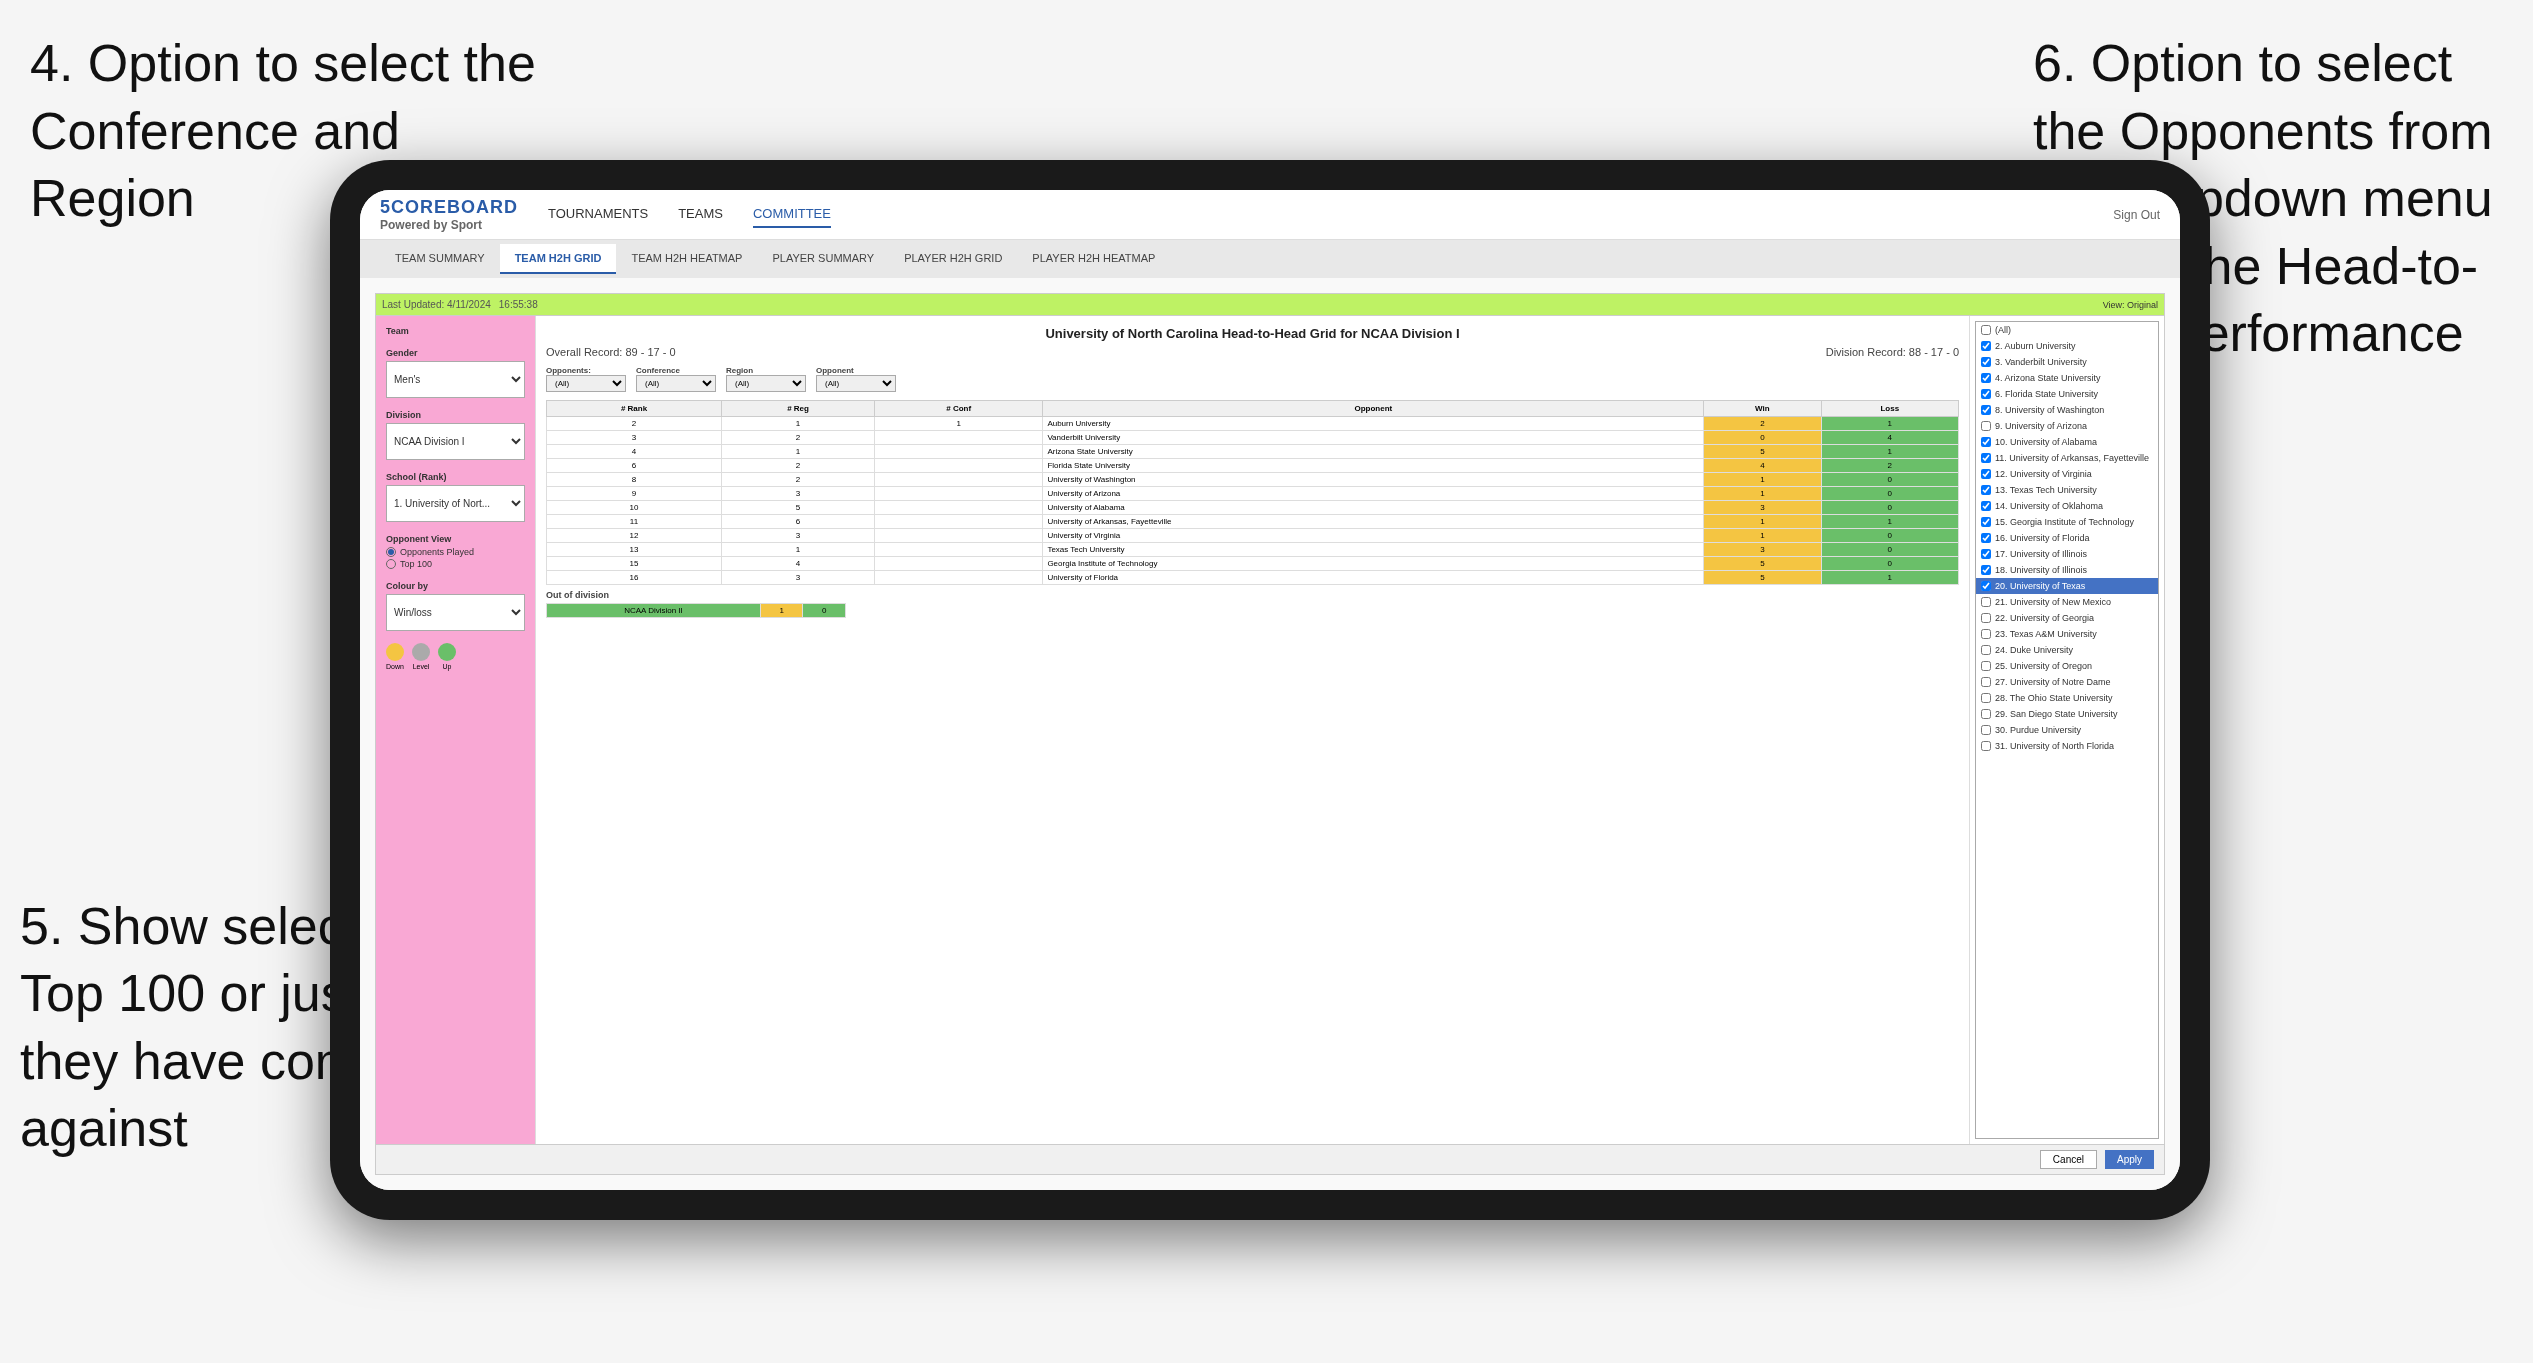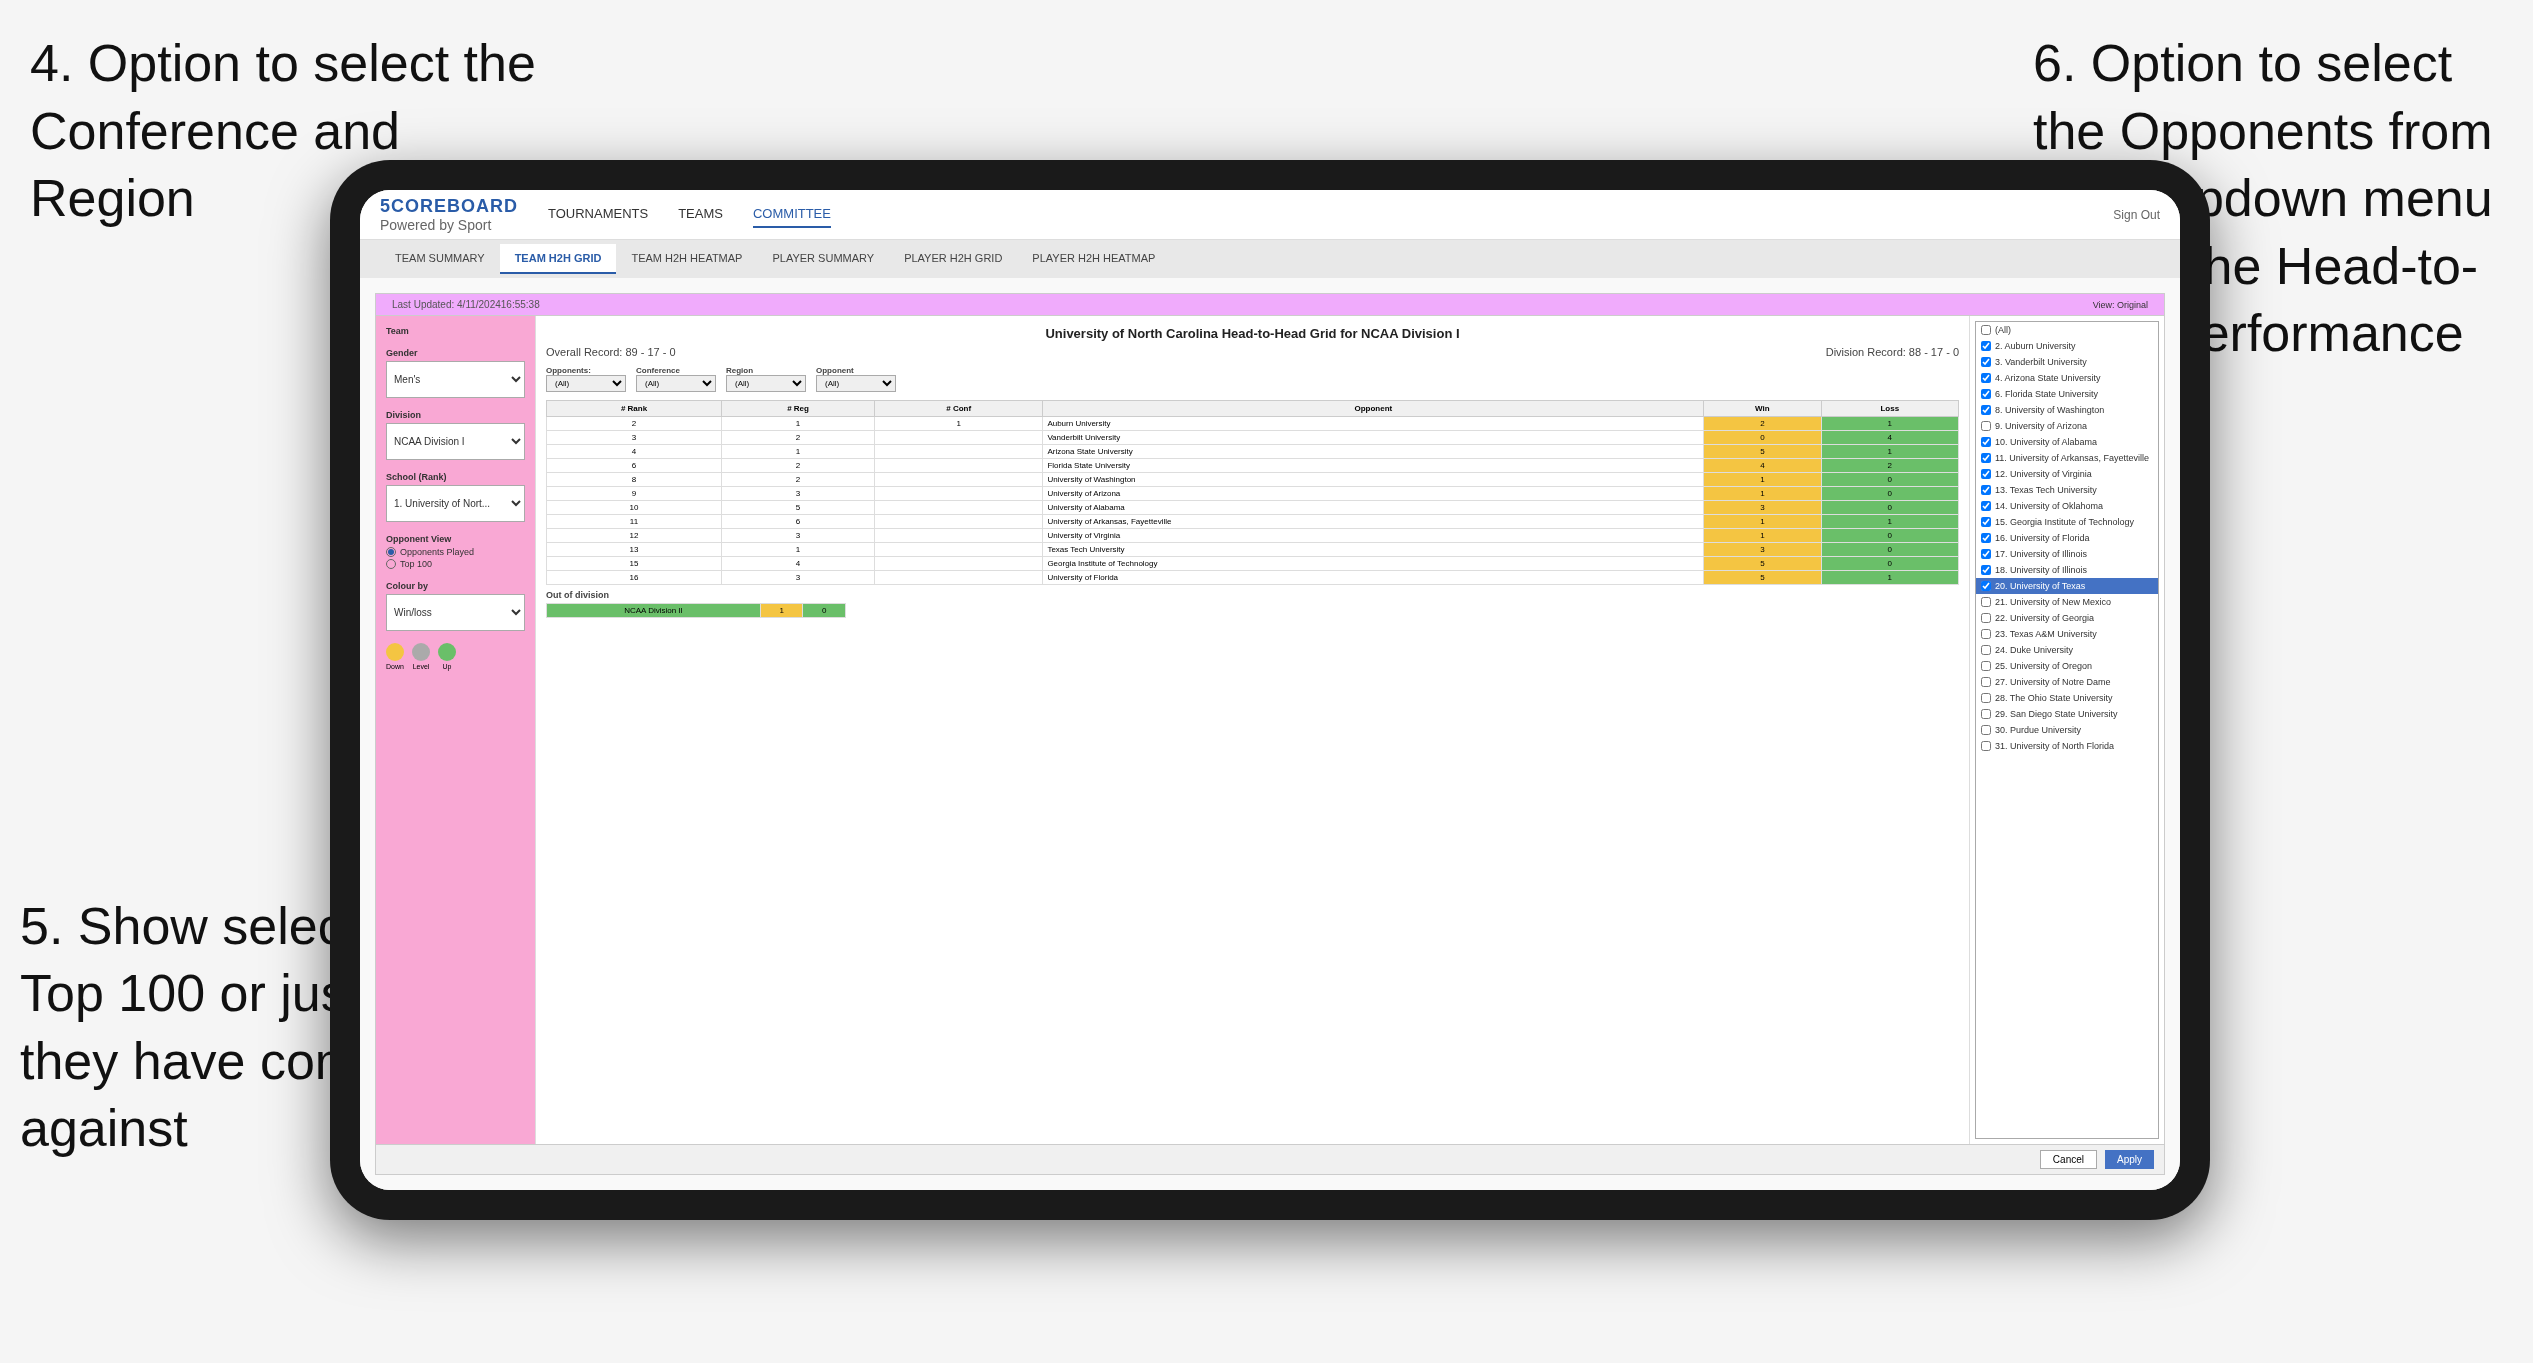--- a/index.html
+++ b/index.html
@@ -74,23 +74,24 @@
     }
 
     .logo-text {
       font-size: 18px;
       font-weight: bold;
       color: #2a5ca8;
       letter-spacing: 1px;
     }
 
     .logo-sub {
-      font-size: 14px;
+      font-size: 12px;
       color: #666;
       display: block;
+      font-weight: bold;
     }
 
     .nav-items {
       display: flex;
       gap: 30px;
       flex: 1;
     }
 
     .nav-item {
       font-size: 13px;
@@ -150,25 +151,25 @@
     .report-container {
       background: #fff;
       border: 1px solid #ccc;
       flex: 1;
       overflow: hidden;
       display: flex;
       flex-direction: column;
     }
 
     .report-toolbar {
-      background: #f0abfc;
-      padding: 5px 16px;
+      background: #bef264;
+      padding: 5px 6px;
       display: flex;
       align-items: center;
-      gap: 0;
+      gap: 8px;
       font-size: 10px;
       color: #555;
       border-bottom: 1px solid #ccc;
       flex-shrink: 0;
     }
 
     .report-body {
       flex: 1;
       display: flex;
       overflow: hidden;

